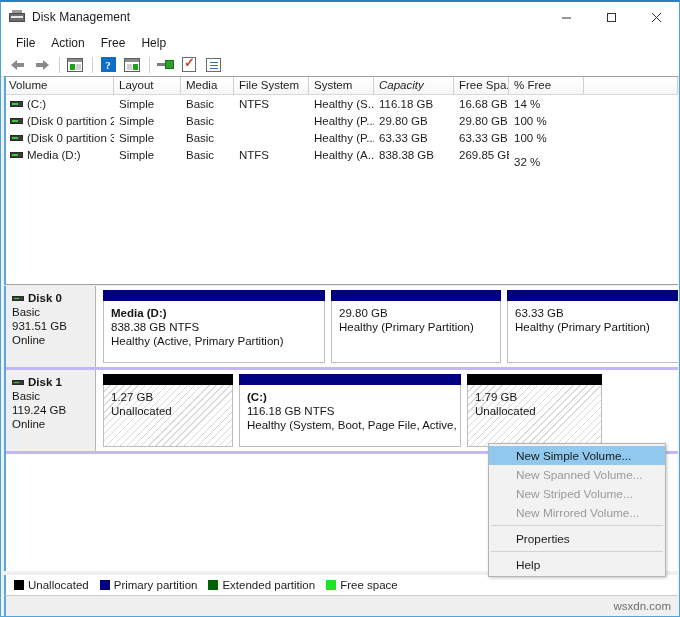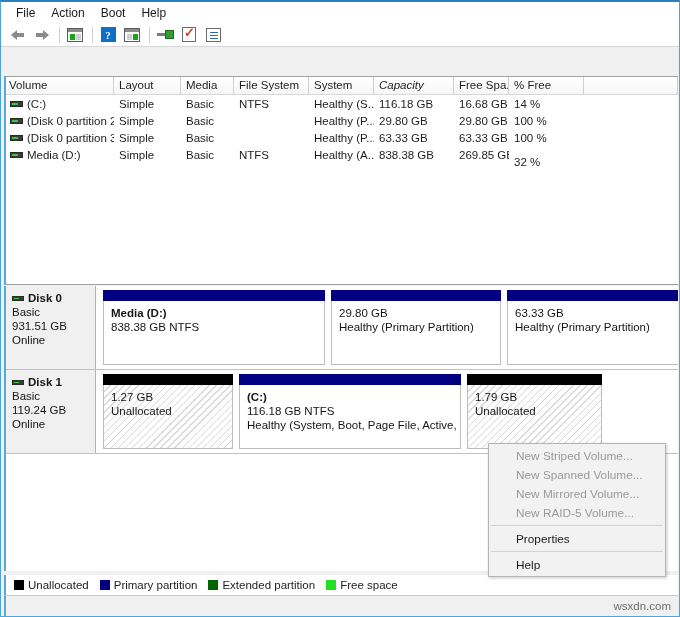--- a/index.html
+++ b/index.html
@@ -194,21 +194,21 @@
     position: absolute;
     left: 3px; top: 284px;
     width: 674px; height: 285px;
     background: #ffffff;
     border-left: 2px solid #5ba7d6;
     overflow: hidden;
   }
   .diskrow {
     display: flex;
     height: 84px;
-    border-bottom: 1px solid #c4b5fd;
+    border-bottom: 3px solid #c4b5fd;
   }
   .diskinfo {
     width: 90px; flex: none;
     background: #f0f0f0;
     border-right: 1px solid #b4b4b4;
     padding: 5px 0 0 6px;
     font-size: 11.5px; color: #151515;
     line-height: 14px;
   }
   .diskinfo .dname { font-weight: bold; }
@@ -310,25 +310,51 @@
   .ctxitem.disabled { color: #9a9a9a; }
   .ctxsep {
     height: 1px; background: #d2d2d2; margin: 3px 2px 3px 2px;
   }
 </style>
 </head>
 <body>
 
 <div id="app">
 
+  <div class="titlebar">
+    <div class="title-icon">
+      <div class="ttop"></div>
+        <div class="tbody"></div>
+        <div class="tslot"></div>
+    </div>
+    <div class="title-text">Disk Management</div>
+    <div class="winbtns">
+      <div class="winbtn">
+        <svg width="11" height="11" viewBox="0 0 11 11">
+            <line x1="1" y1="6" x2="10" y2="6" stroke="#333" stroke-width="1"></line>
+          </svg>
+      </div>
+      <div class="winbtn">
+        <svg width="11" height="11" viewBox="0 0 11 11">
+            <rect x="1.5" y="1.5" width="8" height="8" fill="none" stroke="#333" stroke-width="1"></rect>
+          </svg>
+      </div>
+      <div class="winbtn">
+        <svg width="11" height="11" viewBox="0 0 11 11">
+            <line x1="1" y1="1" x2="10" y2="10" stroke="#333" stroke-width="1"></line>
+            <line x1="10" y1="1" x2="1" y2="10" stroke="#333" stroke-width="1"></line>
+          </svg>
+      </div>
+    </div>
+  </div>
 
   <div class="menubar">
     <span>File</span>
     <span>Action</span>
-    <span>Boot</span>
+    <span>Free</span>
     <span>Help</span>
   </div>
 
   <div class="toolbar">
     <div class="tbitem">
       <div class="arrow left">
           <div class="head"></div>
           <div class="shaft"></div>
         </div>
     </div>
@@ -438,20 +464,21 @@
           <div>Basic</div>
           <div>931.51 GB</div>
           <div>Online</div>
         </div>
         <div class="parts">
           <div class="part" style="width: 222px;">
             <div class="bar primary"></div>
             <div class="body">
               <div class="pname">Media  (D:)</div>
               <div>838.38 GB NTFS</div>
+              <div>Healthy (Active, Primary Partition)</div>
             </div>
           </div>
           <div class="part" style="width: 170px;">
             <div class="bar primary"></div>
             <div class="body">
               <div>29.80 GB</div>
               <div>Healthy (Primary Partition)</div>
             </div>
           </div>
           <div class="part" style="width: 186px;">
@@ -514,23 +541,23 @@
       <div class="li">
         <div class="sw" style="background: rgb(36, 224, 36);"></div>
         <div>Free space</div>
       </div>
     </div>
 
   <div class="statusbar"></div>
   <div class="watermark">wsxdn.com</div>
 
   <div class="ctxmenu" id="ctxmenu">
+      <div class="ctxitem hl">New Simple Volume...</div>
+      <div class="ctxitem disabled">New Spanned Volume...</div>
       <div class="ctxitem disabled">New Striped Volume...</div>
-      <div class="ctxitem disabled">New Spanned Volume...</div>
       <div class="ctxitem disabled">New Mirrored Volume...</div>
-      <div class="ctxitem disabled">New RAID-5 Volume...</div>
       <div class="ctxsep"></div>
       <div class="ctxitem">Properties</div>
       <div class="ctxsep"></div>
       <div class="ctxitem">Help</div>
     </div>
 
 </div>
 
 </body></html>

